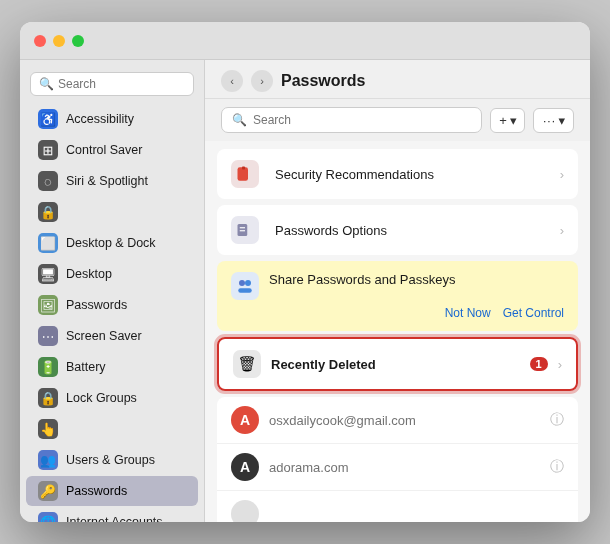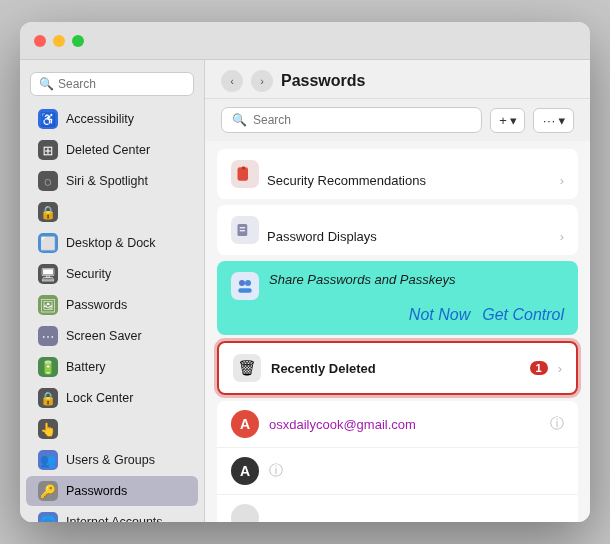--- a/index.html
+++ b/index.html
@@ -189,22 +189,22 @@
       overflow-y: auto;
       padding: 8px 12px;
     }
     
     .list-row {
       background: #fff;
       border-radius: 8px;
       margin-bottom: 6px;
       padding: 11px 14px;
       display: flex;
-      align-items: flex-end;
-      gap: 8px;
+      align-items: center;
+      gap: 16px;
       cursor: pointer;
     }
     .list-row-icon {
       width: 28px;
       height: 28px;
       border-radius: 7px;
       display: flex;
       align-items: center;
       justify-content: center;
       font-size: 16px;
@@ -232,25 +232,24 @@
     .recently-deleted-row .badge {
       background: #d0302a;
       color: white;
       border-radius: 10px;
       padding: 1px 6px;
       font-size: 11px;
       font-weight: 600;
     }
     
     .share-section {
-      background: #5eead4;
+      background: #fef9c3;
       border-radius: 8px;
       margin-bottom: 6px;
       padding: 11px 14px;
-      font-style: italic;
     }
     .share-section-top {
       display: flex;
       align-items: flex-start;
       gap: 10px;
       margin-bottom: 6px;
     }
     .share-section-title {
       font-size: 13px;
       font-weight: 500;
@@ -262,21 +261,21 @@
       margin-top: 2px;
       line-height: 1.4;
     }
     .share-section-actions {
       display: flex;
       justify-content: flex-end;
       gap: 12px;
       margin-top: 4px;
     }
     .action-link {
-      font-size: 16px;
+      font-size: 12px;
       color: #1a68d1;
       cursor: pointer;
       text-decoration: none;
     }
     
     .password-entries {
       background: #fff;
       border-radius: 8px;
       overflow: hidden;
     }
@@ -293,21 +292,21 @@
       width: 28px;
       height: 28px;
       border-radius: 50%;
       display: flex;
       align-items: center;
       justify-content: center;
       font-size: 14px;
       font-weight: 600;
       flex-shrink: 0;
     }
-    .entry-email { font-size: 13px; color: #a21caf; flex: 1; }
+    .entry-email { font-size: 13px; color: #737373; flex: 1; }
     .entry-info { color: #bbb; font-size: 14px; cursor: pointer; }
     .empty-entry {
       display: flex;
       align-items: center;
       padding: 9px 14px;
       gap: 10px;
       border-bottom: 1px solid #f0f0f0;
     }
     .empty-avatar {
       width: 28px;
@@ -335,52 +334,52 @@
         <span class="sidebar-search-icon">🔍</span>
         <input class="sidebar-search-input" type="text" placeholder="Search" style="">
       </div>
 
       <div class="sidebar-item">
         <div class="sidebar-icon icon-accessibility">♿</div>
         <span>Accessibility</span>
       </div>
       <div class="sidebar-item">
         <div class="sidebar-icon icon-control">⊞</div>
-        <span>Deleted Center</span>
+        <span>Control Saver</span>
       </div>
       <div class="sidebar-item">
         <div class="sidebar-icon icon-siri">◌</div>
         <span>Siri &amp; Spotlight</span>
       </div>
       <div class="sidebar-item">
         <div class="sidebar-icon icon-privacy">🔒</div>
       </div>
       <div class="sidebar-item">
         <div class="sidebar-icon icon-desktop">⬜</div>
         <span>Desktop &amp; Dock</span>
       </div>
       <div class="sidebar-item">
         <div class="sidebar-icon icon-displays">🖥</div>
-        <span>Security</span>
+        <span>Desktop</span>
       </div>
       <div class="sidebar-item">
         <div class="sidebar-icon icon-wallpaper">🖼</div>
         <span>Passwords</span>
       </div>
       <div class="sidebar-item">
         <div class="sidebar-icon icon-screensaver">⋯</div>
         <span>Screen Saver</span>
       </div>
       <div class="sidebar-item">
         <div class="sidebar-icon icon-battery">🔋</div>
         <span>Battery</span>
       </div>
       <div class="sidebar-item">
         <div class="sidebar-icon icon-lockscreen">🔒</div>
-        <span>Lock Center</span>
+        <span>Lock Groups</span>
       </div>
       <div class="sidebar-item">
         <div class="sidebar-icon icon-touchid">👆</div>
       </div>
       <div class="sidebar-item">
         <div class="sidebar-icon icon-users">👥</div>
         <span>Users &amp; Groups</span>
       </div>
       <div class="sidebar-item active">
         <div class="sidebar-icon icon-passwords">🔑</div>
@@ -431,21 +430,21 @@
 
         <div class="list-row">
           <div class="list-row-icon" style="background:#e8e8f0;">
             <svg width="18" height="18" viewBox="0 0 24 24" fill="none">
               <rect x="2" y="4" width="13" height="16" rx="2" fill="#8888aa"></rect>
               <line x1="5" y1="9" x2="12" y2="9" stroke="#fff" stroke-width="1.5"></line>
               <line x1="5" y1="13" x2="12" y2="13" stroke="#fff" stroke-width="1.5"></line>
             </svg>
           </div>
           <div class="list-row-content">
-            <div class="list-row-title">Password Displays</div>
+            <div class="list-row-title">Passwords Options</div>
           </div>
           <span class="list-row-chevron">›</span>
         </div>
 
         <div class="share-section">
           <div class="share-section-top">
             <div class="list-row-icon" style="background:#e0eaf8; flex-shrink:0; width:28px; height:28px; border-radius:7px; display:flex; align-items:center; justify-content:center;">
               <svg width="18" height="18" viewBox="0 0 24 24" fill="none">
                 <circle cx="8" cy="8" r="4" fill="#5577cc"></circle>
                 <circle cx="16" cy="8" r="4" fill="#4488dd"></circle>
@@ -472,20 +471,21 @@
         <div class="password-entries">
 
           <div class="password-entry">
             <div class="entry-avatar" style="background:#e04a3a;color:#fff;">A</div>
             <span class="entry-email">osxdailycook@gmail.com</span>
             <span class="entry-info">ⓘ</span>
           </div>
 
           <div class="password-entry">
             <div class="entry-avatar" style="background:#333;color:#fff;">A</div>
+            <span class="entry-email">adorama.com</span>
             <span class="entry-info">ⓘ</span>
           </div>
 
           <div class="empty-entry">
             <div class="empty-avatar"></div>
 
           </div>
 
         </div>
       </div>

